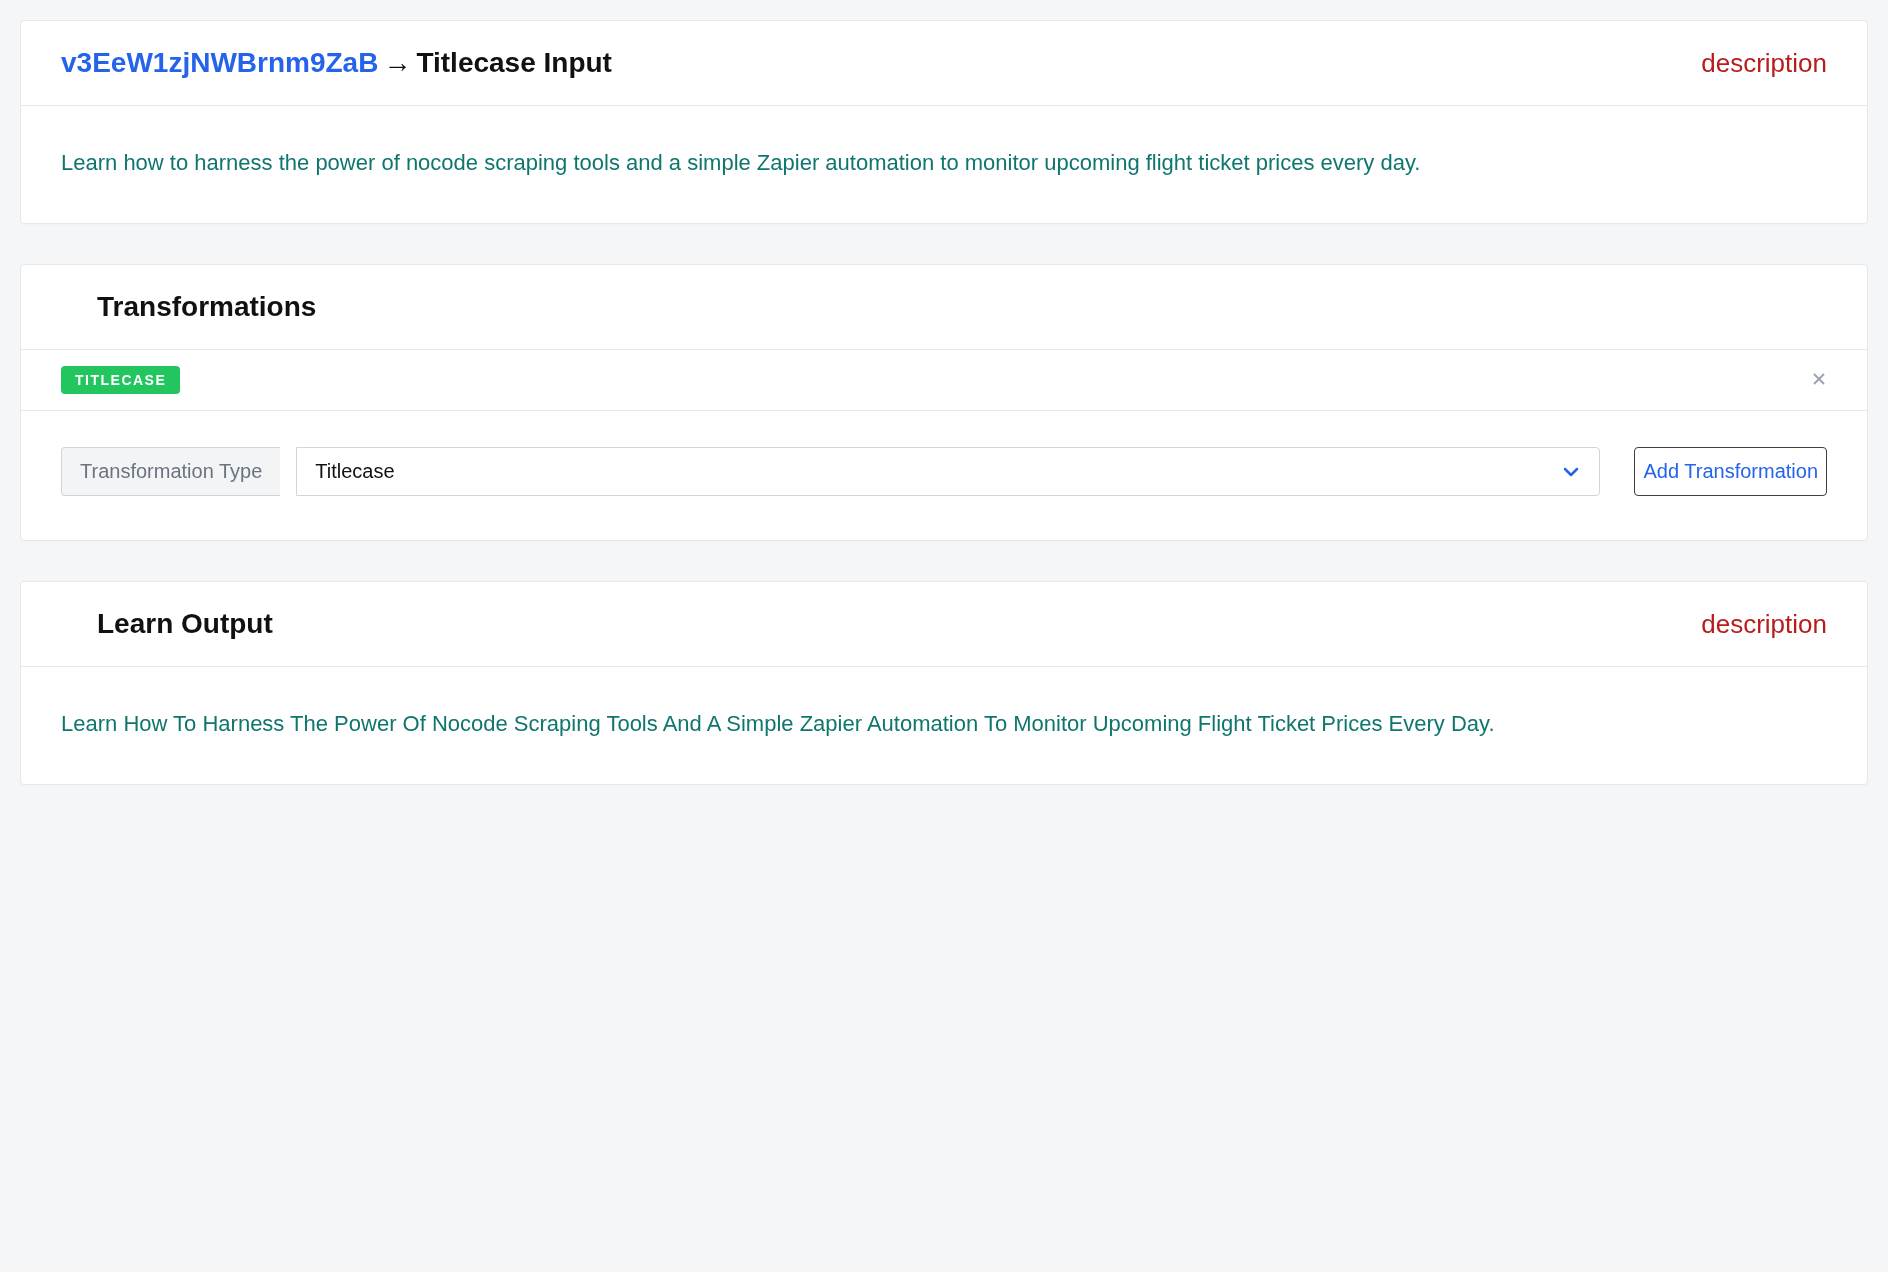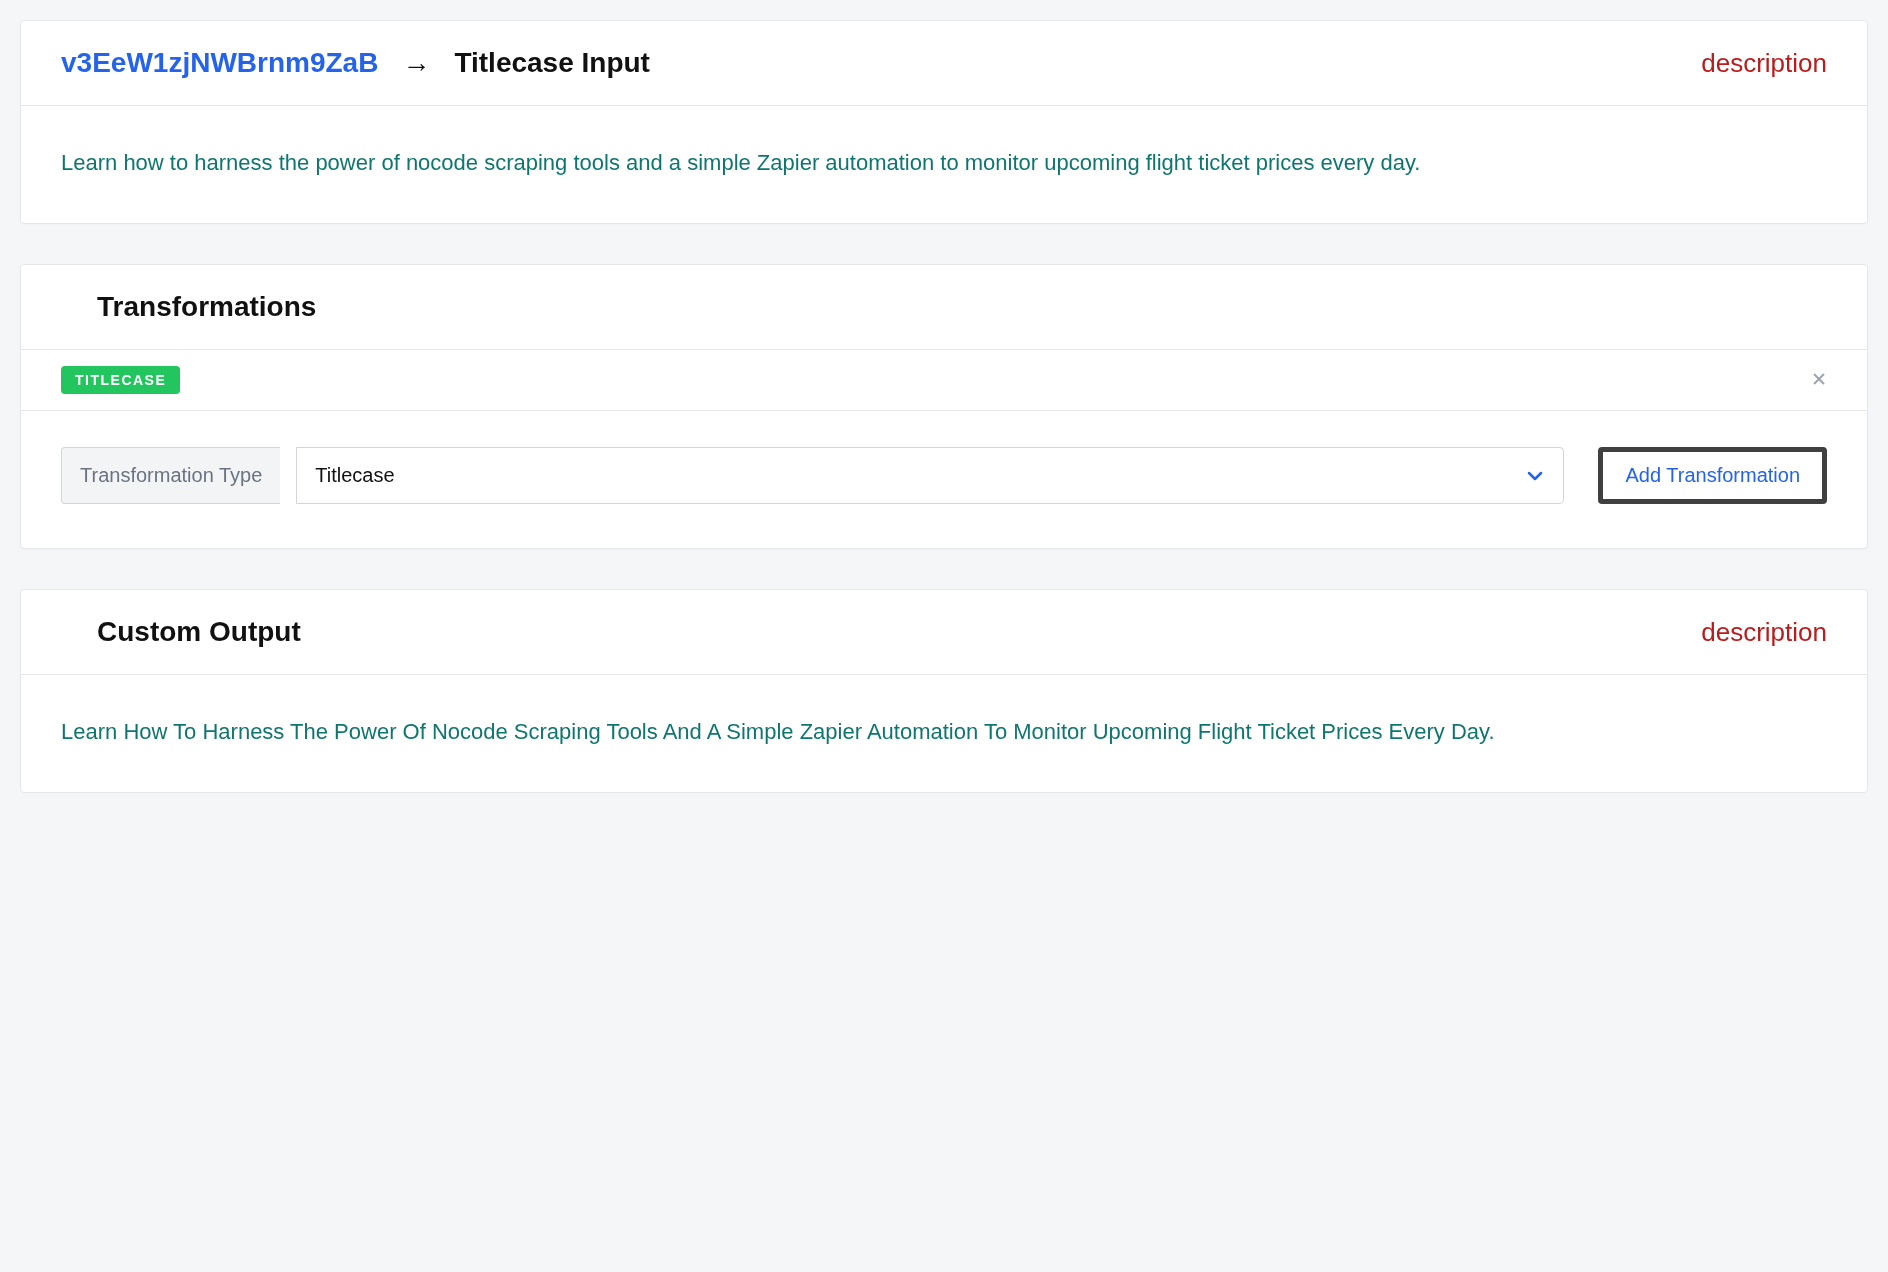--- a/index.html
+++ b/index.html
@@ -26,21 +26,21 @@
     justify-content: space-between;
     align-items: center;
     padding: 26px 40px;
     border-bottom: 1px solid #e5e7eb;
   }
   .breadcrumb {
     font-size: 28px;
     font-weight: 700;
     display: flex;
     align-items: center;
-    gap: 24px;
+    gap: 5px;
   }
   .breadcrumb-link {
     color: #2563eb;
   }
   .breadcrumb-arrow {
     color: #111;
     font-weight: 700;
   }
   .breadcrumb-current {
     color: #111;
@@ -118,25 +118,25 @@
     align-items: center;
     cursor: pointer;
     background: #fff;
   }
   .chevron {
     color: #2563eb;
     display: inline-flex;
   }
   .add-btn {
     margin-left: 18px;
-    border: 5px solid #404040;
+    border: 1px solid #404040;
     color: #2563eb;
     background: #ffffff;
     border-radius: 4px;
-    padding: 12px 22px;
+    padding: 12px 8px;
     font-size: 20px;
     cursor: pointer;
     font-weight: 500;
   }
   .output-header {
     display: flex;
     justify-content: space-between;
     align-items: center;
     padding: 26px 40px;
     border-bottom: 1px solid #e5e7eb;
@@ -181,19 +181,19 @@
           <polyline points="4,7 10,13 16,7"></polyline>
         </svg>
       </span>
     </div>
     <button class="add-btn">Add Transformation</button>
   </div>
 </div>
 
 <div class="card" style="margin-bottom:0;">
   <div class="output-header">
-    <div class="section-title">Custom Output</div>
+    <div class="section-title">Learn Output</div>
     <div class="description-label">description</div>
   </div>
   <div class="card-body">
     <div class="body-text">Learn How To Harness The Power Of Nocode Scraping Tools And A Simple Zapier Automation To Monitor Upcoming Flight Ticket Prices Every Day.</div>
   </div>
 </div>
 
 </body></html>

